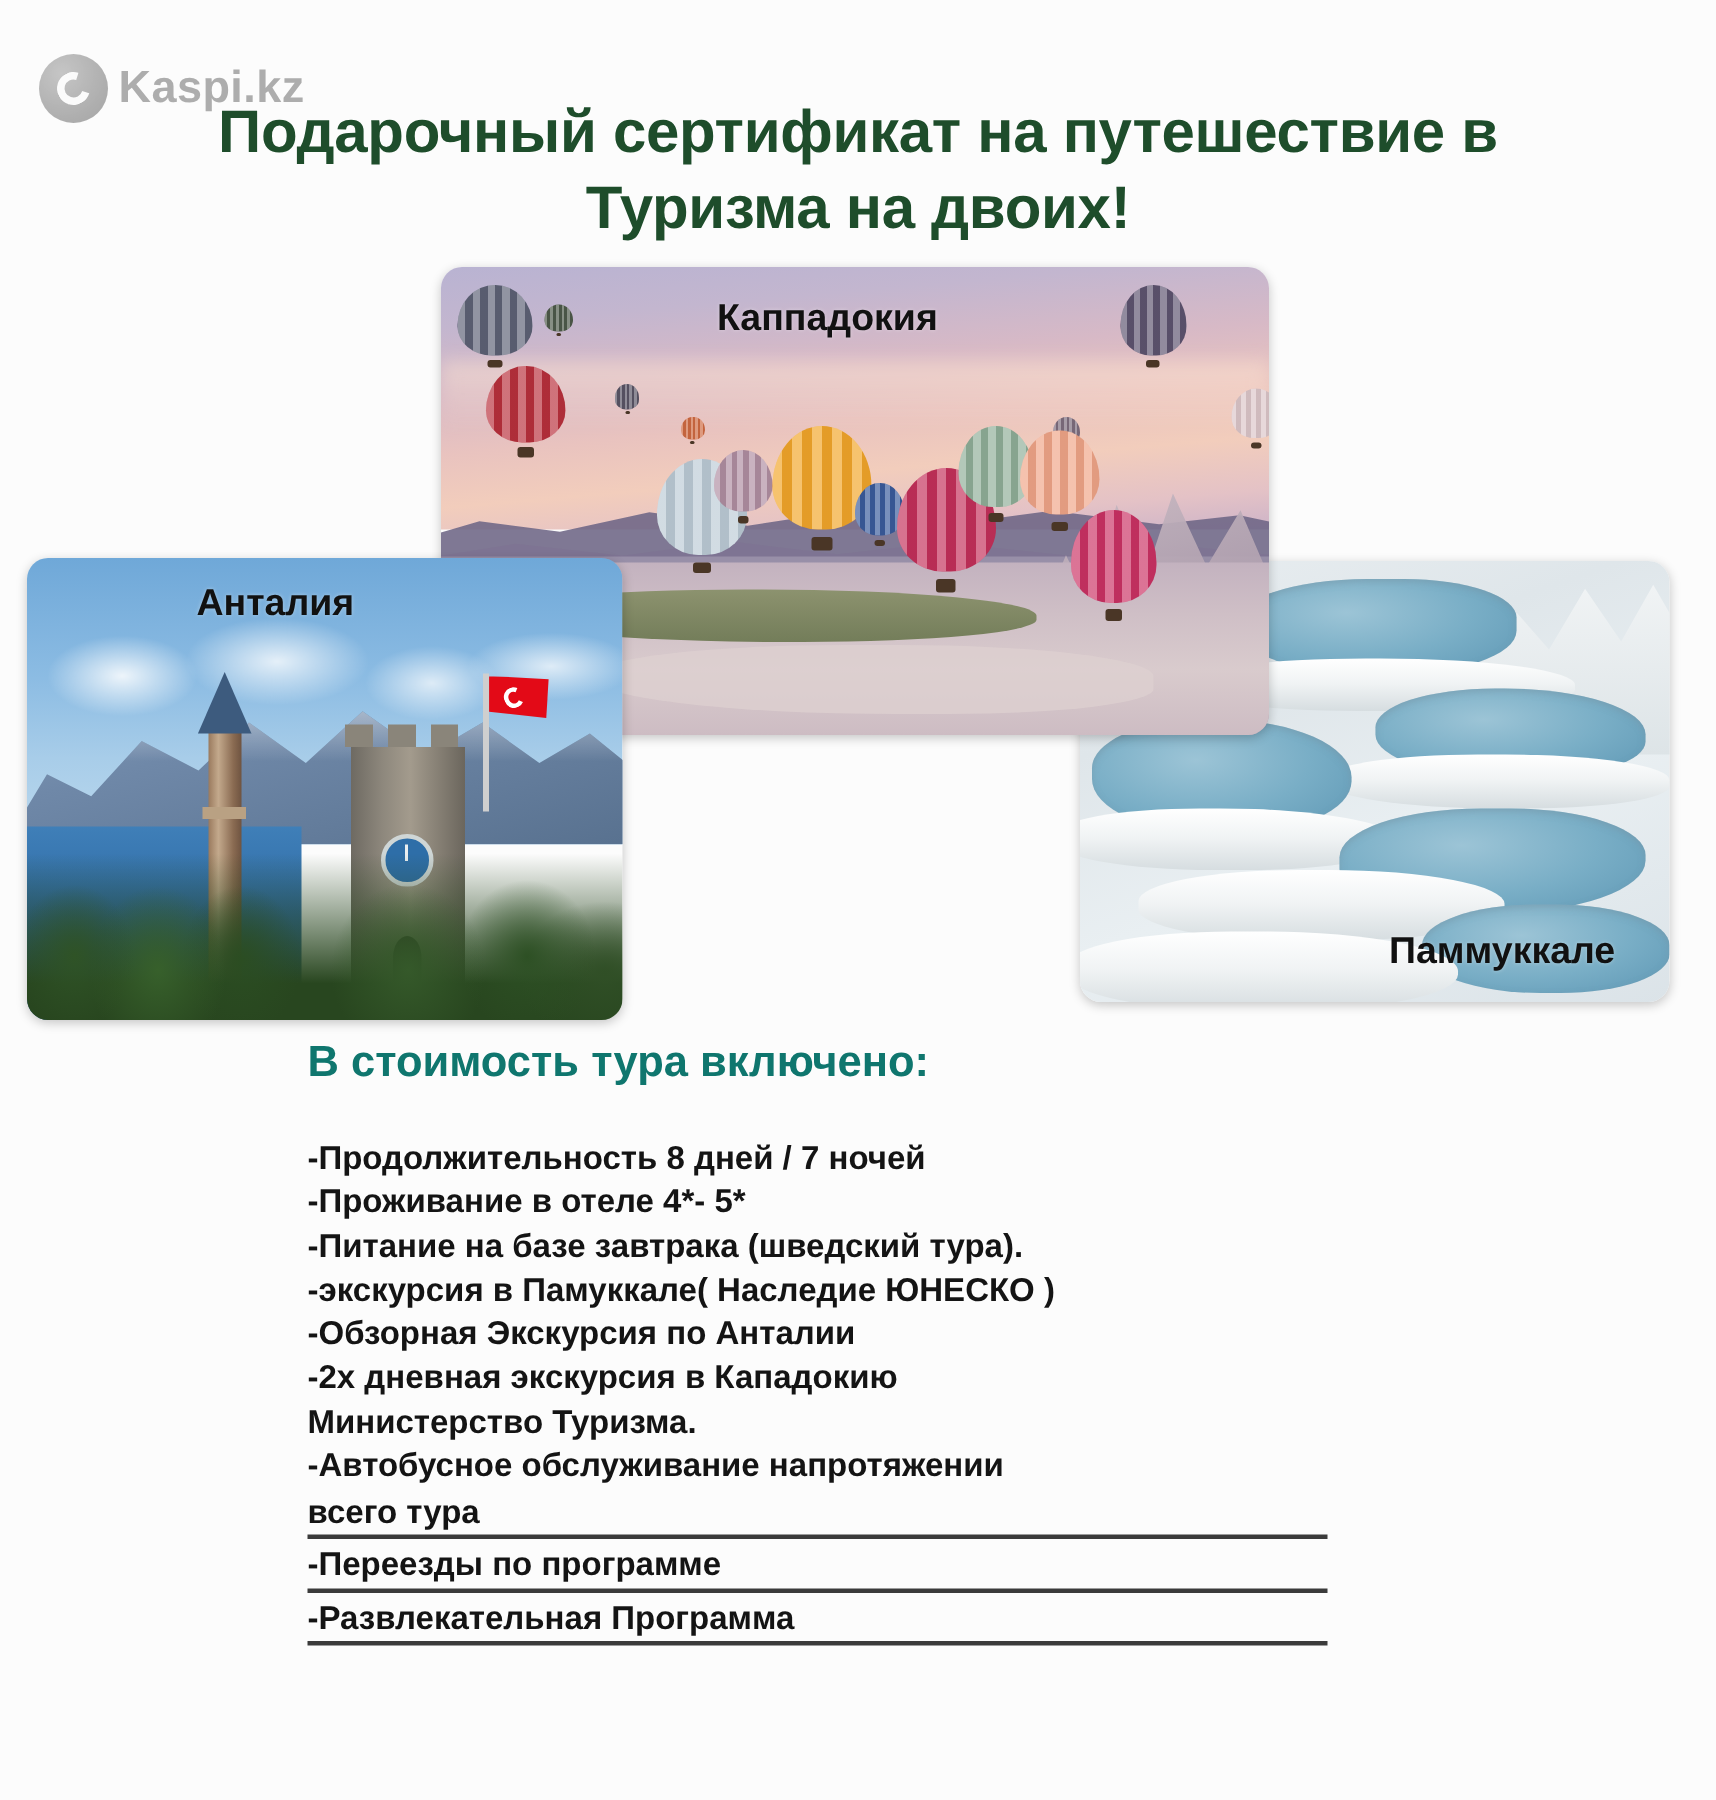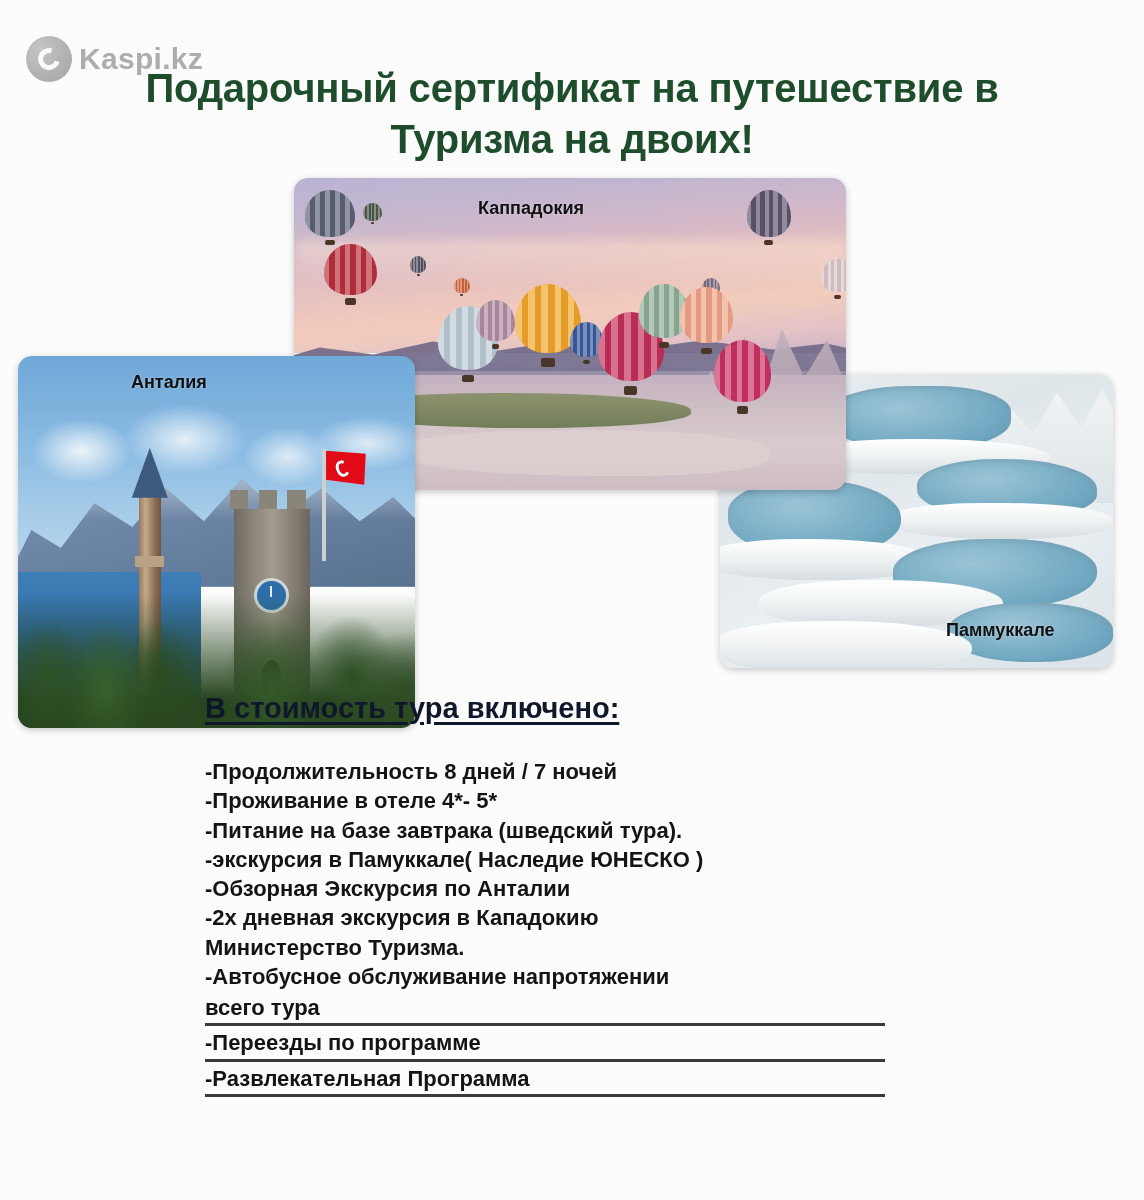--- a/index.html
+++ b/index.html
@@ -86,21 +86,21 @@
     position: absolute;
     border-radius: 14px;
     overflow: hidden;
     box-shadow: 0 2px 7px rgba(0,0,0,.22);
   }
   .card .scene { position: absolute; inset: 0; }
   .card-label {
     position: absolute;
     font-weight: 700;
     color: #111;
-    font-size: 18px;
+    font-size: 25px;
     white-space: nowrap;
     z-index: 6;
     text-shadow: 0 0 3px rgba(255,255,255,.35);
   }
 
   
   #card-cappadocia {
     left: 294px; top: 178px;
     width: 552px; height: 312px;
     z-index: 4;
@@ -169,22 +169,22 @@
       rgba(255,255,255,.32) 0 10%, rgba(0,0,0,.06) 10% 20%);
   }
   .balloon .basket {
     position:absolute; left:40%; top:88%;
     width:20%; height:10%;
     background:#4a3626; border-radius:2px;
   }
 
   
   #card-antalya {
-    left: 18px; top: 356px;
-    width: 397px; height: 372px;
+    left: 18px; top: 372px;
+    width: 397px; height: 308px;
     z-index: 5;
   }
   .ant-sky {
     position:absolute; left:0; top:0; right:0; height:62%;
     background: linear-gradient(180deg,#6fa8d8 0%, #8cbce3 42%, #a8cde9 70%, #bcd9ee 100%);
   }
   .ant-clouds {
     position:absolute; left:0; right:0; top:12%; height:26%;
     background:
       radial-gradient(ellipse 18% 48% at 16% 52%, rgba(255,255,255,.85), transparent 70%),
@@ -332,22 +332,21 @@
     font-weight: 700;
     color: #1e4d2b;
     z-index: 7;
     white-space: nowrap;
   }
   .section-title {
     position: absolute;
     left: 205px; top: 692px;
     font-size: 29px;
     font-weight: 700;
-    color: #0f172a;
-    text-decoration: underline;
+    color: #0f766e;
     text-underline-offset: 4px;
     text-decoration-thickness: 3px;
     z-index: 7;
     white-space: nowrap;
   }
   .benefits {
     position: absolute;
     left: 205px; top: 757px;
     width: 700px;
     z-index: 7;
@@ -485,21 +484,21 @@
       <div class="pam-terr pam-t1"></div>
       <div class="pam-pool pam-p2"></div>
       <div class="pam-terr pam-t2"></div>
       <div class="pam-pool pam-p3"></div>
       <div class="pam-terr pam-t3"></div>
       <div class="pam-pool pam-p4"></div>
       <div class="pam-terr pam-t4"></div>
       <div class="pam-pool pam-p5"></div>
       <div class="pam-terr pam-t5"></div>
     </div>
-    <span class="card-label" style="left:226px;top:246px;">Паммуккале</span>
+    <span class="card-label" style="left:206px;top:246px;">Паммуккале</span>
   </div>
 
 
   <div class="section-title">В стоимость тура включено:</div>
 
   <div class="benefits">
     <div class="benefit">-Продолжительность 8 дней / 7 ночей</div>
     <div class="benefit">-Проживание в отеле 4*- 5*</div>
     <div class="benefit">-Питание на базе завтрака (шведский тура).</div>
     <div class="benefit">-экскурсия в Памуккале( Наследие ЮНЕСКО )</div>

